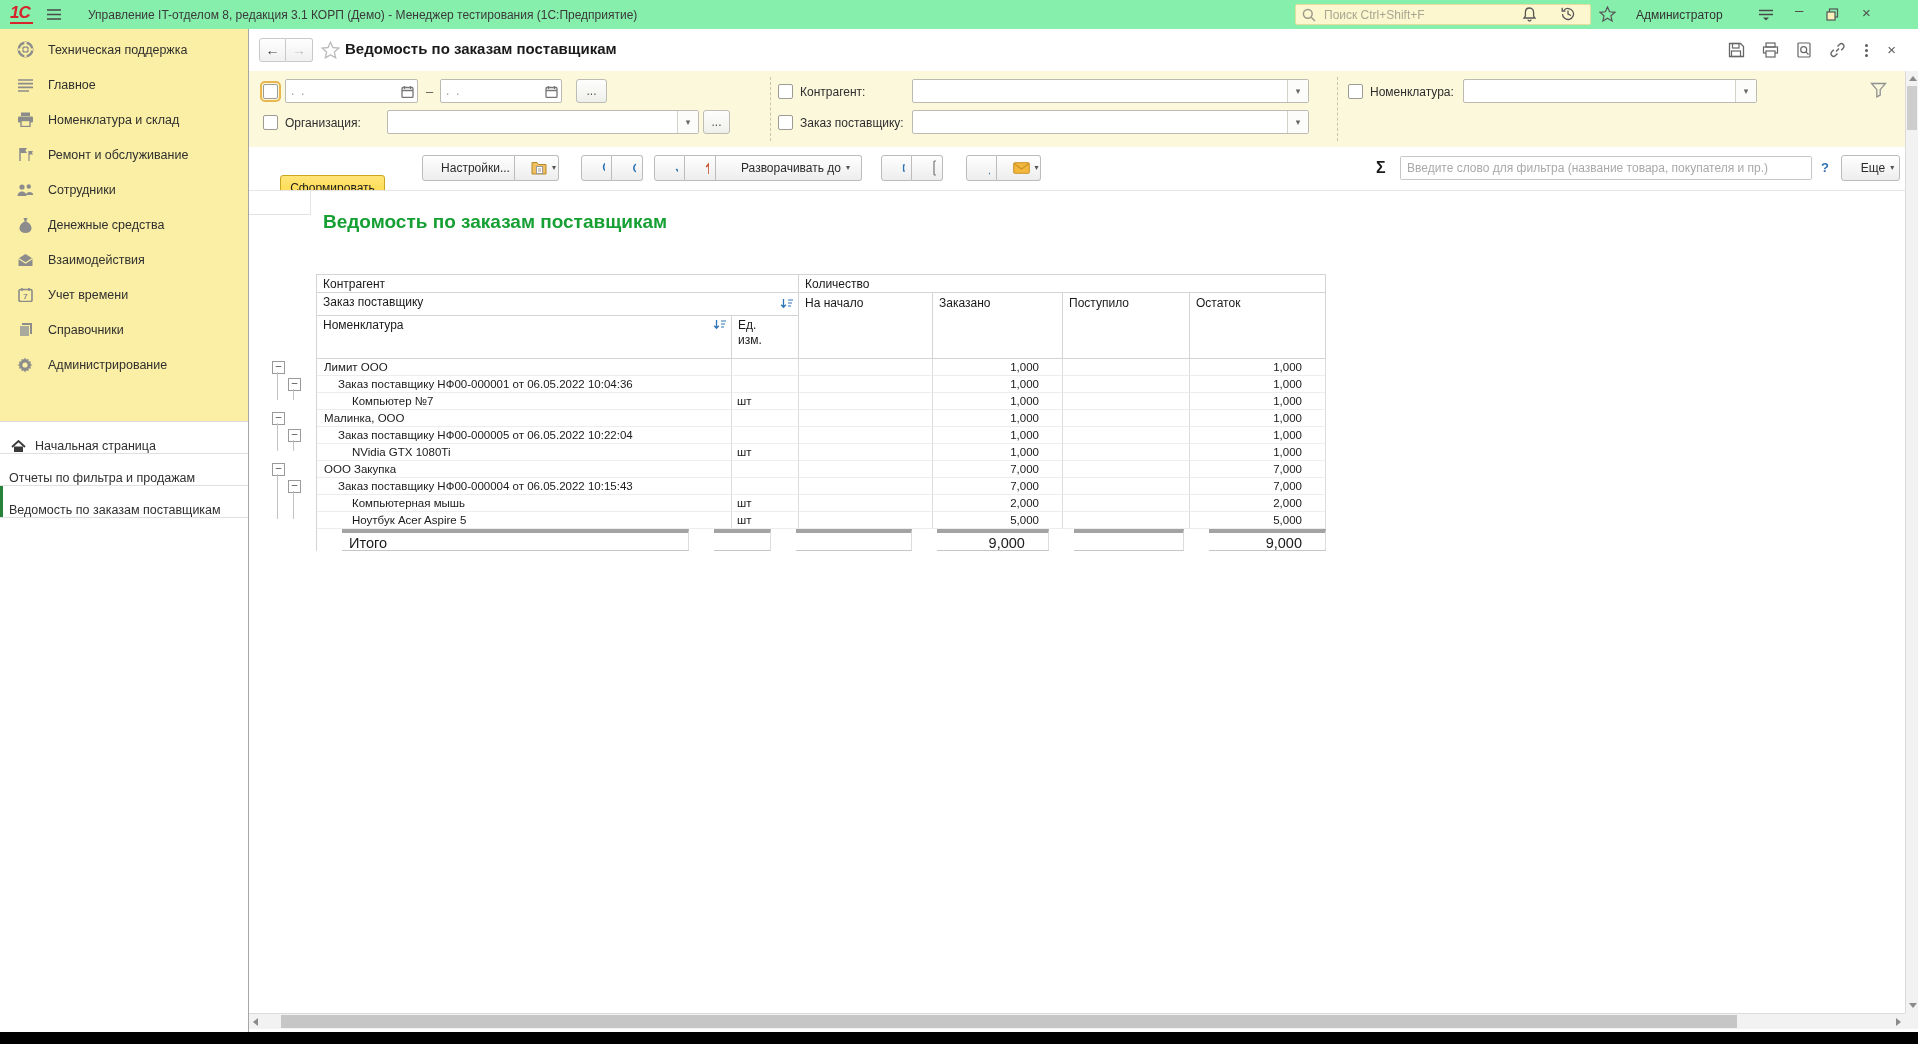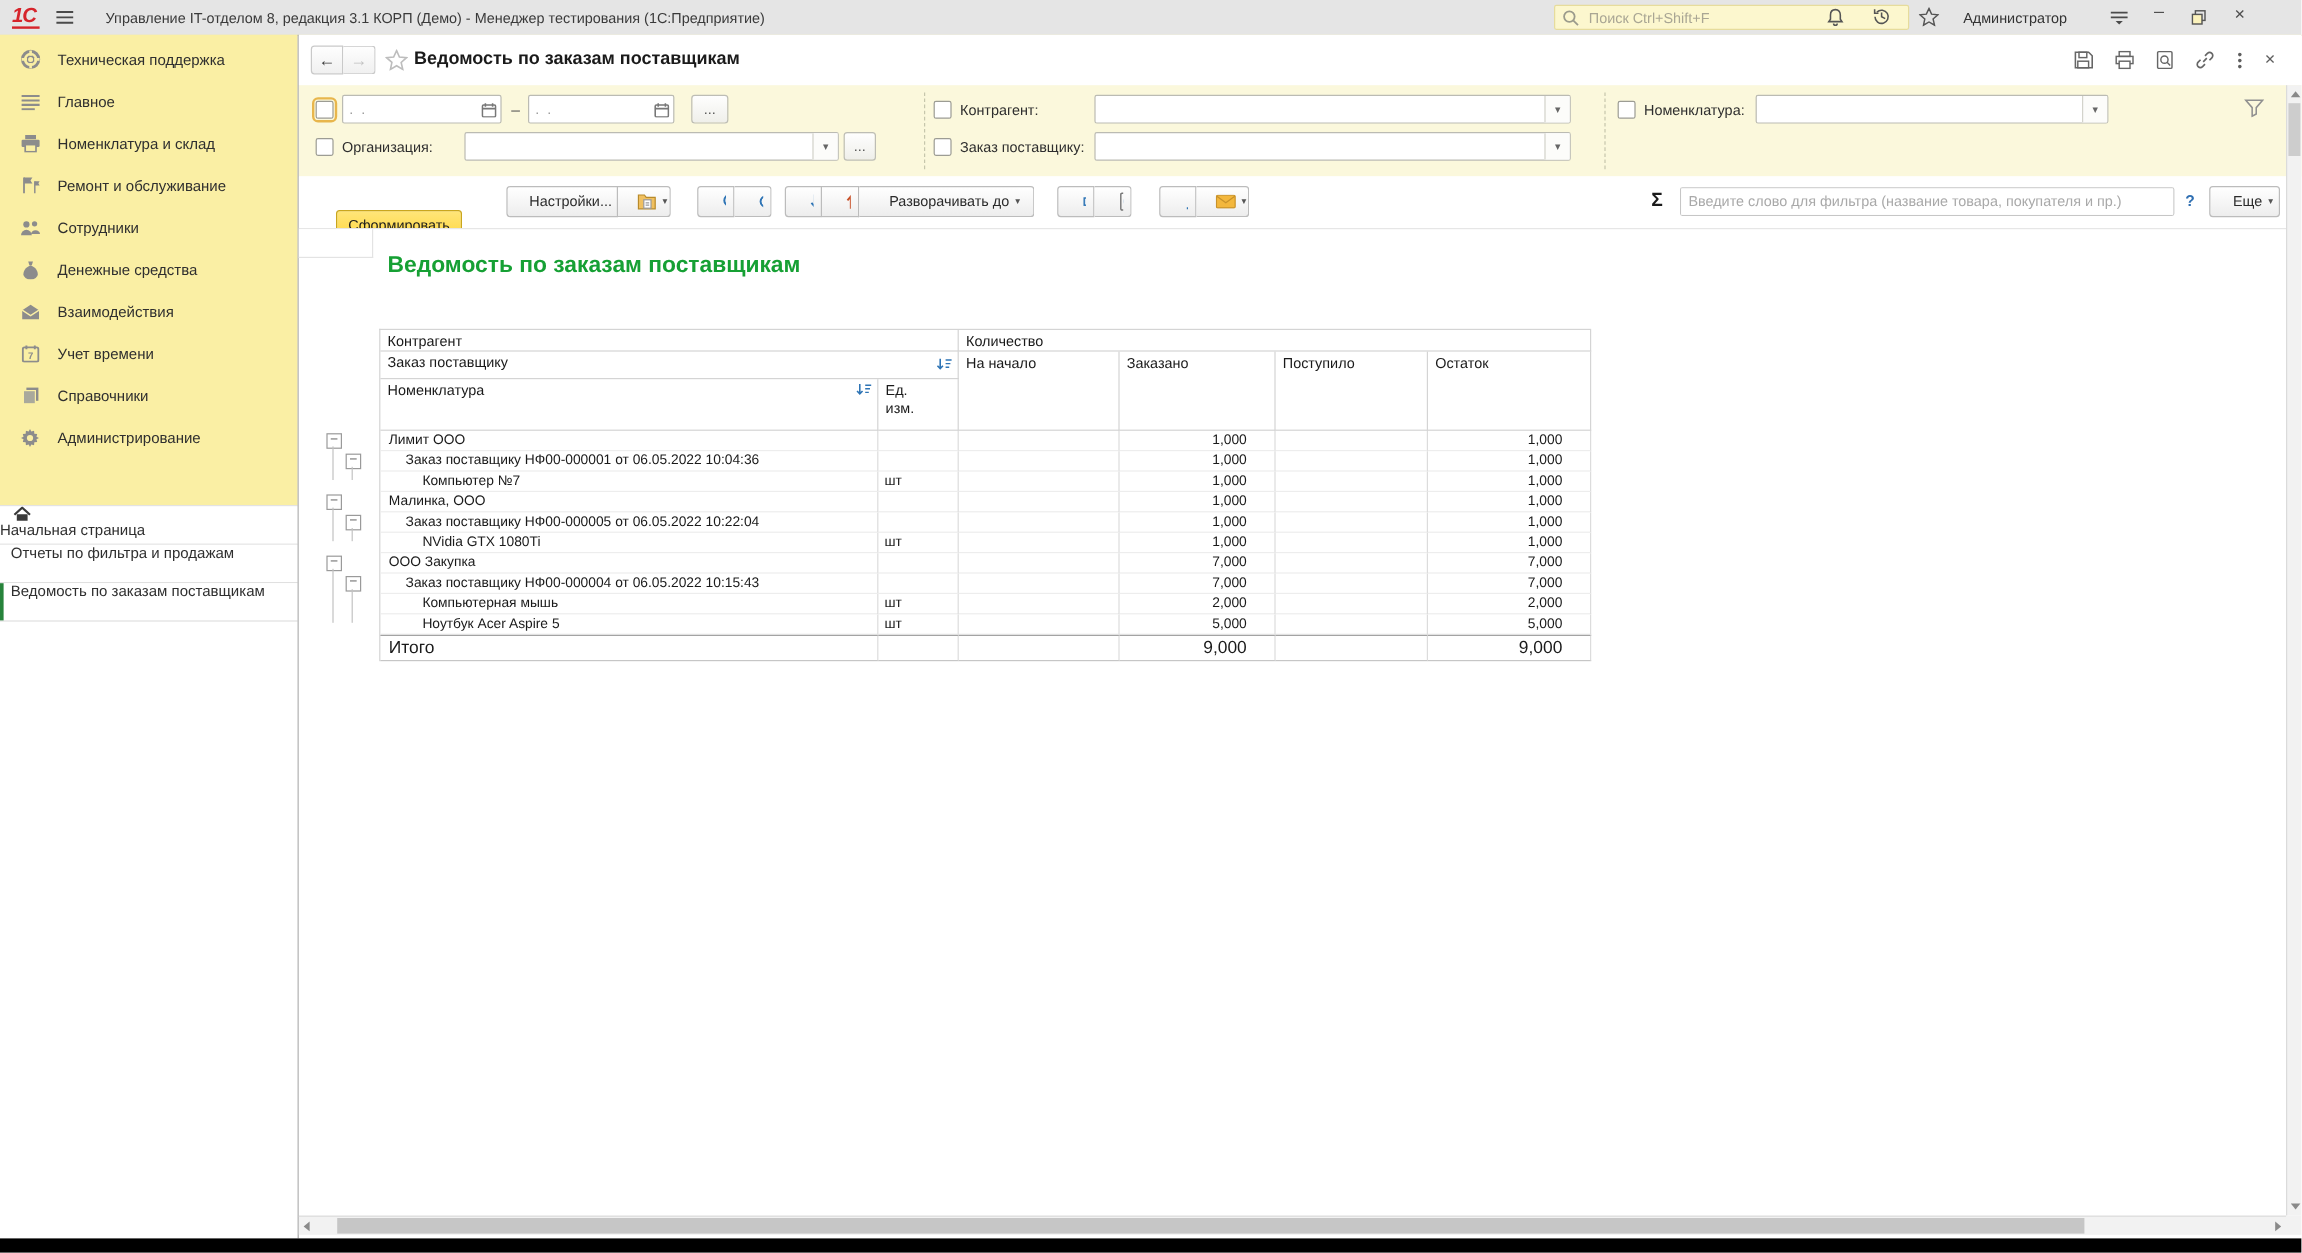--- a/index.html
+++ b/index.html
@@ -3,37 +3,37 @@
 <meta charset="utf-8">
 <style>
   html,body{margin:0;padding:0;}
   body{
     width:1918px;height:1044px;position:relative;overflow:hidden;
     background:#fff;font-family:"Liberation Sans","DejaVu Sans",sans-serif;
     font-size:12px;color:#2b2b2b;-webkit-font-smoothing:antialiased;
   }
   svg{display:block}
   
-  .titlebar{position:absolute;left:0;top:0;width:1918px;height:29px;background:#e5e5e5;border-bottom:1px solid #EFE4A8;}
+  .titlebar{position:absolute;left:0;top:0;width:1918px;height:29px;background:#86efac;border-bottom:1px solid #EFE4A8;}
   .logo{position:absolute;left:10px;top:4px;font-size:17px;font-weight:bold;font-style:italic;color:#D6242B;letter-spacing:-1px;border-bottom:2px solid #D6242B;line-height:18px;padding-right:3px;}
   .burger{position:absolute;left:46px;top:8px;}
   .app-title{position:absolute;left:88px;top:8px;font-size:12px;color:#3a3a3a;white-space:nowrap;}
   .tb-search{position:absolute;left:1295px;top:4px;width:296px;height:21px;background:#FCF7CE;border:1px solid #E6DC9C;border-radius:2px;display:flex;align-items:center;padding:0 6px;box-sizing:border-box;}
   .tb-search input{border:none;outline:none;background:transparent;font-size:12px;color:#555;width:100%;margin-left:6px;font-family:inherit;}
   .tb-search input::placeholder{color:#A9A694;}
   .tb-ico{position:absolute;top:6px;cursor:default;}
   .glyph-btn{position:absolute;top:3px;font-size:15px;color:#4f4f4f;line-height:20px;}
   .user-name{position:absolute;left:1636px;top:8px;font-size:12px;color:#333;}
   
   .sidebar{position:absolute;left:0;top:29px;width:248px;height:392px;background:#FAEFA4;padding-top:3px;box-sizing:border-box;}
   .sb-item{display:flex;align-items:center;height:35px;padding-left:15px;cursor:pointer;}
   .sb-icon{width:20px;display:flex;justify-content:center;margin-right:13px;}
   .sb-label{font-size:12.5px;color:#2f2f2f;}
   .sidebar-bottom{position:absolute;left:0;top:421px;width:248px;background:#fff;border-top:1px solid #DCDCDC;}
-  .nav-row{height:31px;display:flex;align-items:flex-start;border-bottom:1px solid #E0E0E0;position:relative;cursor:pointer;background:#fff;flex-direction:column;}
+  .nav-row{height:31px;display:flex;align-items:flex-end;border-bottom:1px solid #E0E0E0;position:relative;cursor:pointer;background:#fff;}
   .nav-row .home-ic{margin:0 9px 0 11px;}
   .nav-row .nav-label{font-size:12.5px;color:#2f2f2f;padding-left:9px;}
   .nav-row.with-icon .nav-label{padding-left:0;}
   .nav-row.active::before{content:"";position:absolute;left:0;top:0;bottom:0;width:3px;background:#27833B;}
   .vsep{position:absolute;left:248px;top:29px;width:1px;height:1003px;background:#A6A6A6;}
   
   .main-header{position:absolute;left:249px;top:29px;right:0;height:42px;background:#fff;}
   .navbtns{position:absolute;left:10px;top:9px;display:flex;}
   .navbtn{width:27px;height:24px;border:1px solid #C9C9C9;background:linear-gradient(#FEFEFE,#F0F0F0);display:flex;align-items:center;justify-content:center;font-size:14px;box-sizing:border-box;}
   .navbtn.back{border-radius:3px 0 0 3px;color:#3a3a3a;}
@@ -95,21 +95,21 @@
   .drow{display:flex;height:17px;font-size:11.5px;color:#1a1a1a;}
   .dcell{border-right:1px solid #DCDCDC;border-bottom:1px solid #EDEDED;padding-top:2px;overflow:hidden;white-space:nowrap;}
   .c-name{width:415px;}
   .c-unit{width:67px;padding-left:5px;}
   .n1{width:134px;}.n2{width:130px;}.n3{width:127px;}.n4{width:136px;}
   .num{text-align:right;padding-right:23px;}
   .lv1 .c-name{padding-left:7px;}
   .lv2 .c-name{padding-left:21px;}
   .lv3 .c-name{padding-left:35px;}
   .trow{display:flex;height:22px;font-size:14.5px;color:#1a1a1a;}
-  .trow .dcell{border-top:1px solid #a3a3a3;border-bottom:1px solid #C6C6C6;padding-top:2px;}
+  .trow .dcell{border-top:4px solid #a3a3a3;border-bottom:1px solid #C6C6C6;padding-top:2px;margin-left:25px;}
   .exp{position:absolute;width:11px;height:11px;border:1px solid #9A9A9A;background:#fff;text-align:center;cursor:pointer;}
   .exp span{display:block;font-size:10px;line-height:8px;color:#444;}
   .tline{position:absolute;width:1px;background:#C2C2C2;}
   
   .vscroll{position:absolute;right:0;top:71px;width:13px;height:942px;background:#F2F2F2;border-left:1px solid #DBDBDB;box-sizing:border-box;}
   .vthumb{position:absolute;left:1px;right:1px;top:15px;height:44px;background:#CDCDCD;}
   .arr{position:absolute;width:0;height:0;}
   .arr.up{left:3px;top:5px;border-left:4px solid transparent;border-right:4px solid transparent;border-bottom:5px solid #8A8A8A;}
   .arr.down{left:3px;bottom:5px;border-left:4px solid transparent;border-right:4px solid transparent;border-top:5px solid #8A8A8A;}
   .hscroll{position:absolute;left:249px;right:13px;top:1013px;height:16px;background:#F2F2F2;border-top:1px solid #DBDBDB;box-sizing:border-box;}

